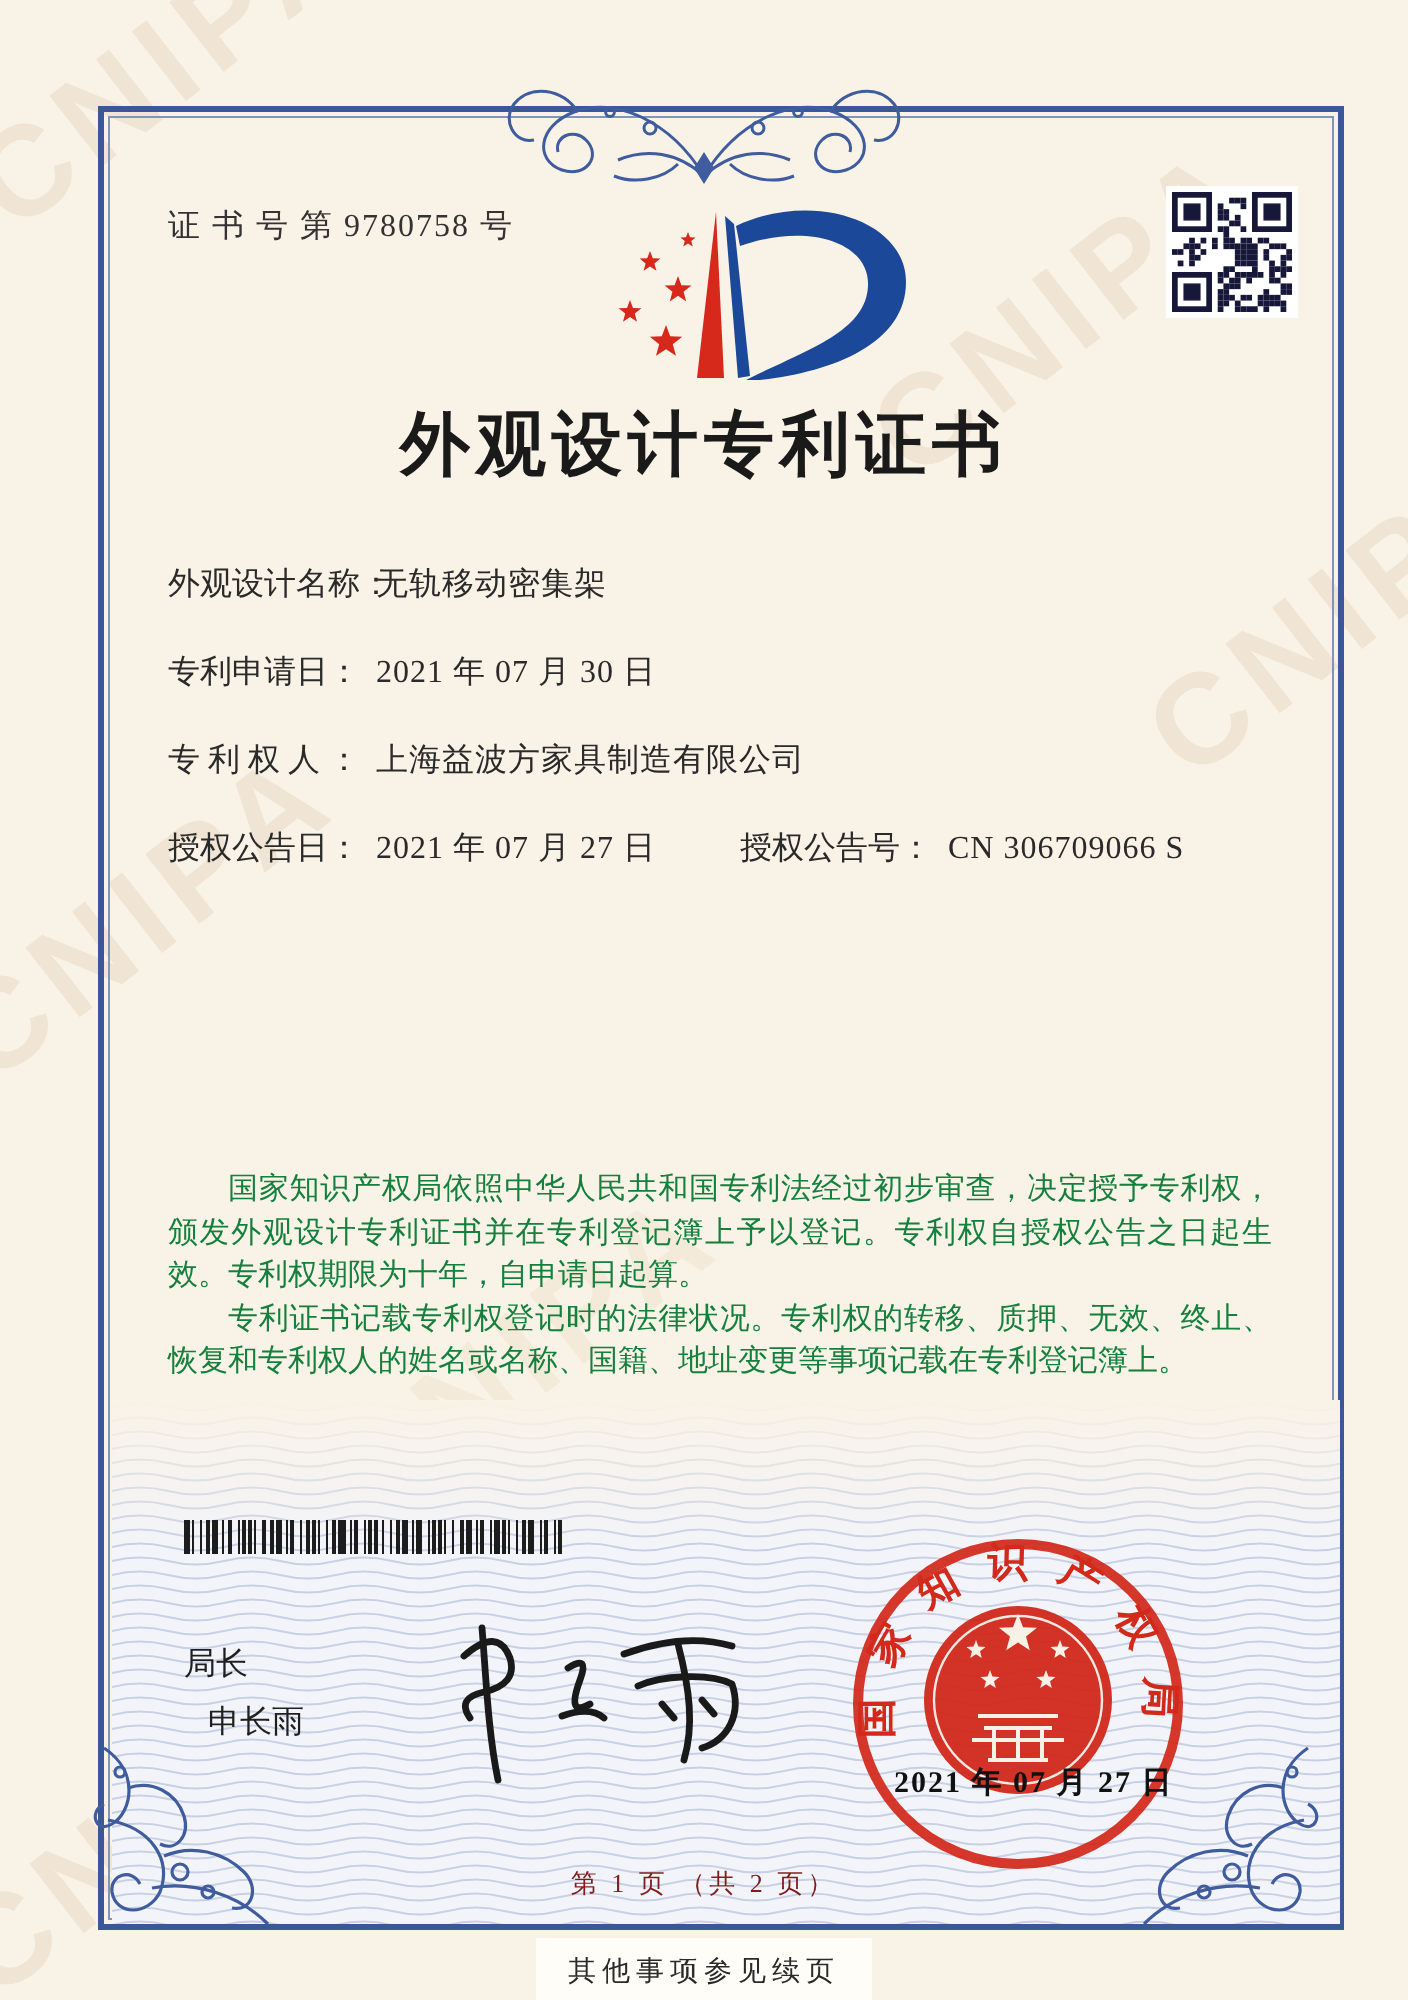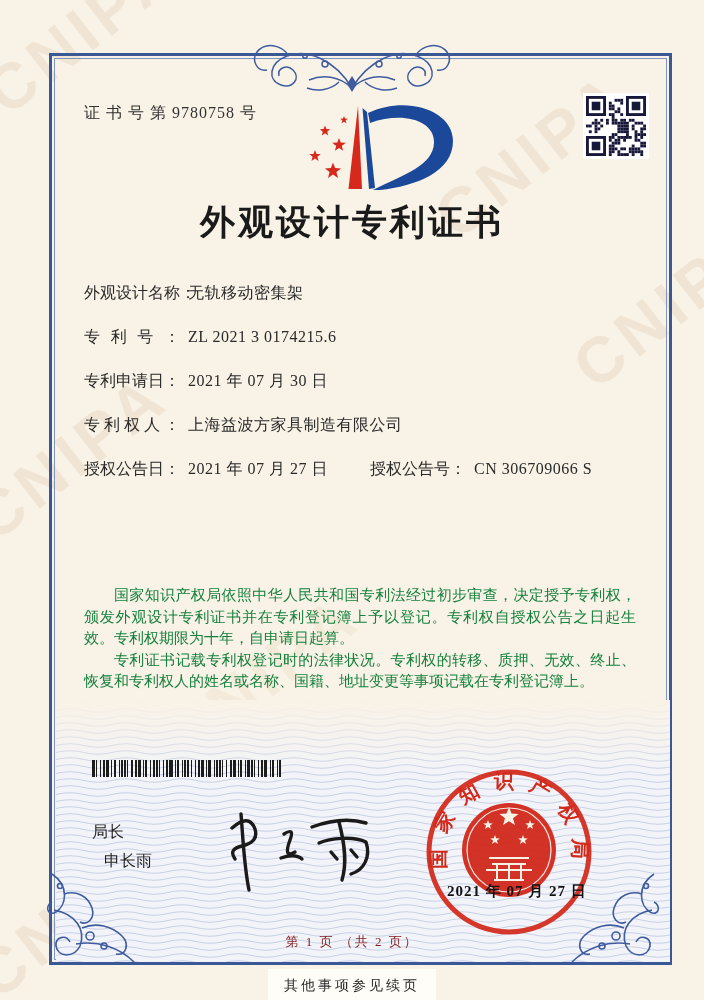--- a/index.html
+++ b/index.html
@@ -290,23 +290,20 @@
     <path d="M368,113 C406,95 453,110 453,141 C453,172 416,186 380,190 L373,190 C403,175 433,166 434,143 C435,121 404,111 370,123 Z" fill="#1c4899"></path>
   </svg>
 
   <div class="title">外观设计专利证书</div>
 
   <div class="fields">
     <div class="frow">
       <span class="flabel">外观设计名称：</span><span class="fvalue">无轨移动密集架</span>
     </div>
     <div class="frow">
-      <span class="flabel">专利号：</span><span class="fvalue">ZL 2021 3 0174215.6</span>
-    </div>
-    <div class="frow">
       <span class="flabel">专利申请日：</span><span class="fvalue">2021 年 07 月 30 日</span>
     </div>
     <div class="frow">
       <span class="flabel">专利权人：</span><span class="fvalue">上海益波方家具制造有限公司</span>
     </div>
     <div class="frow">
       <span class="flabel">授权公告日：</span><span class="fvalue">2021 年 07 月 27 日</span>
       <span class="fpair-right">
         <span class="flabel">授权公告号：</span><span class="fvalue">CN 306709066 S</span>
       </span>

